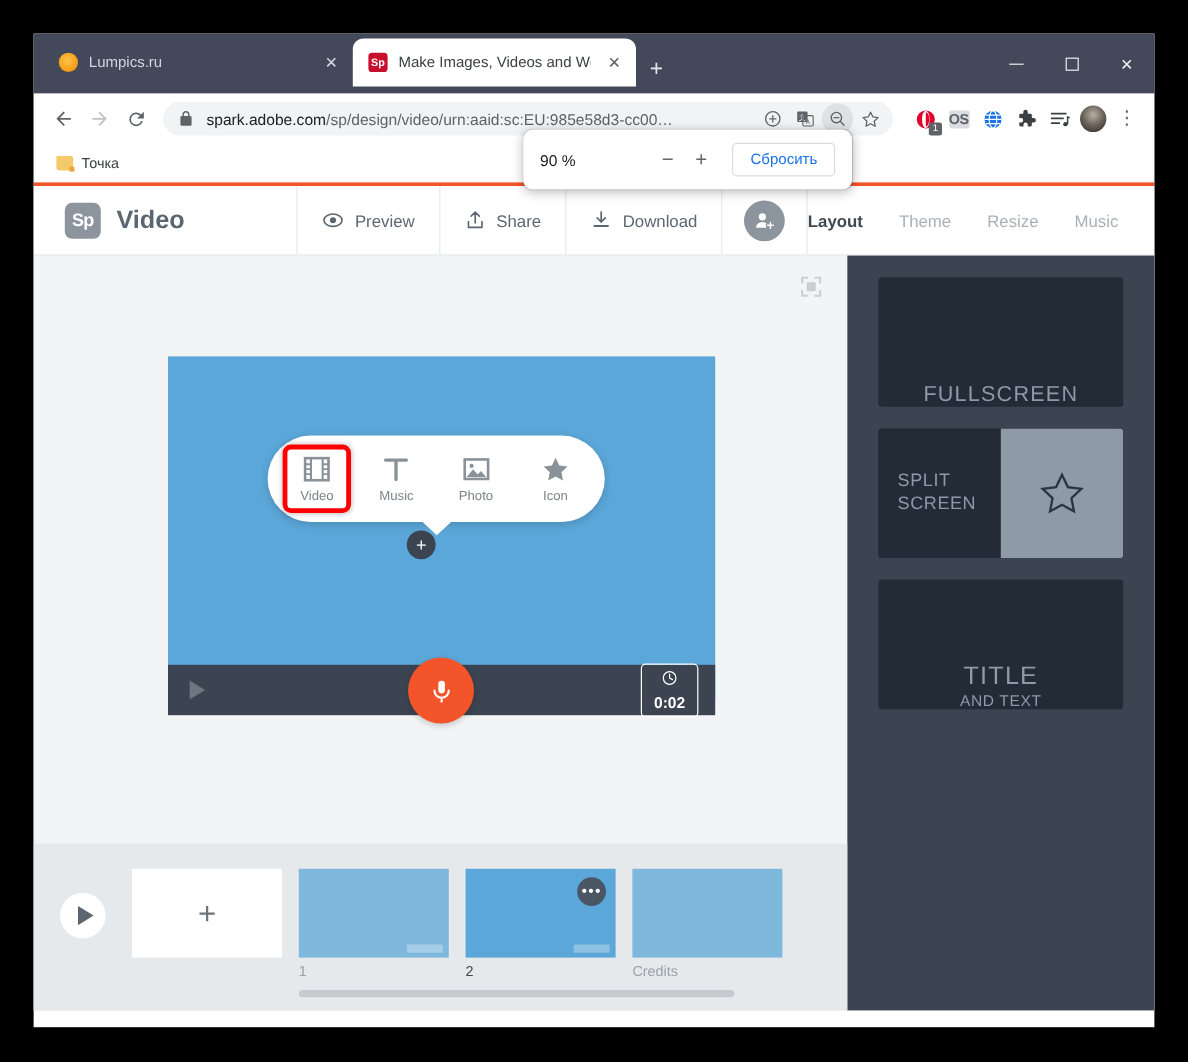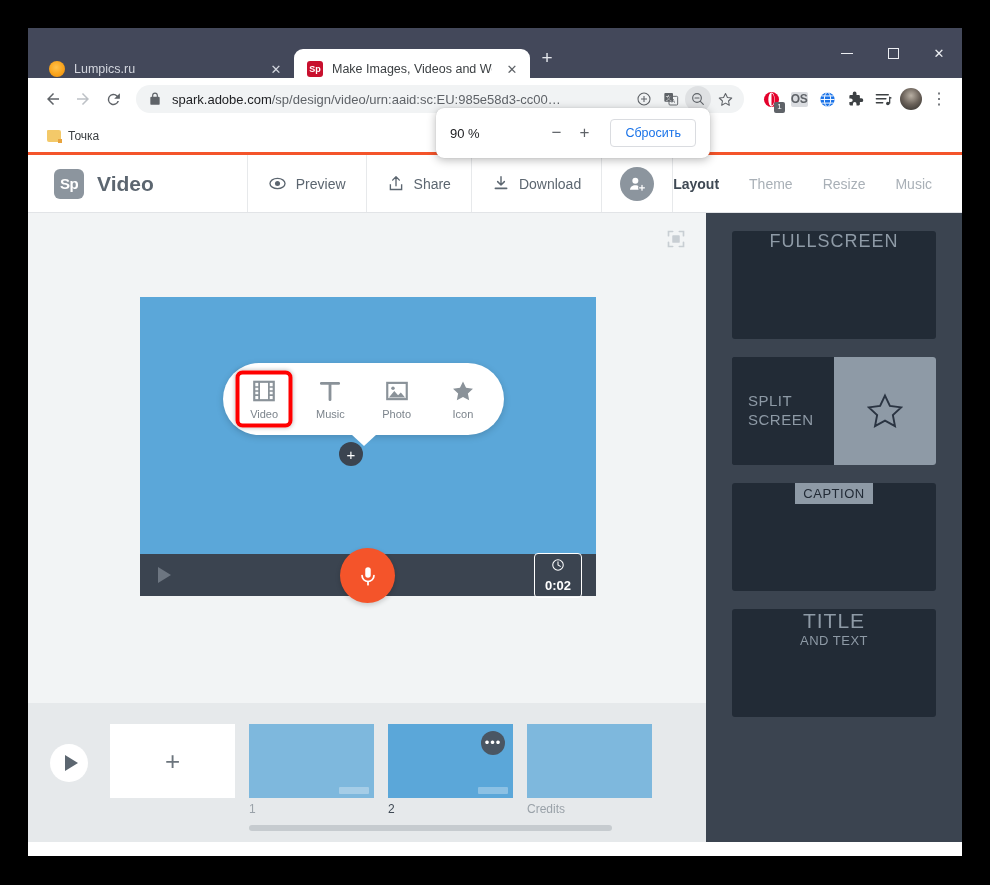--- a/index.html
+++ b/index.html
@@ -17,21 +17,21 @@
     width: 934px; height: 828px;
     background: #ffffff;
     overflow: hidden;
   }
 
   
   .titlebar {
     position: relative; height: 50px; background: #43485a;
   }
   .tab {
-    position: absolute; top: 21px; height: 40px;
+    position: absolute; top: 4px; height: 40px;
     display: flex; align-items: center; gap: 9px;
     padding: 0 8px 0 13px;
     border-radius: 9px 9px 0 0;
     font-size: 12.5px;
   }
   .tab.inactive { background: transparent; color: #d3d6de; }
   .tab.active { background: #ffffff; color: #3c4043; }
   .tab-fav { width: 16px; height: 16px; flex: 0 0 16px; border-radius: 2px; display:block;}
   .fav-orange {
     background: radial-gradient(circle at 45% 40%, #ffc24d 0%, #f9a31b 55%, #e8890d 100%);
@@ -254,21 +254,21 @@
     color: #fff; font-size: 15px; line-height: 1;
   }
 
   
   .rpanel {
     width: 256px; background: #3b4450; padding: 18px 26px 0 26px;
     display: flex; flex-direction: column; gap: 18px;
   }
   .layout-card {
     height: 108px; background: #222b36; border-radius: 3px;
-    display: flex; align-items: flex-start; justify-content: center; position: relative;
+    display: flex; align-items: flex-end; justify-content: center; position: relative;
     overflow: hidden;
   }
   .lc-label { color: #8e9aa6; font-size: 18px; letter-spacing: 1px; }
   .lc-split { display: flex; width: 100%; height: 100%; }
   .lc-split-left {
     flex: 0 0 50%; background: #222b36; display: flex; flex-direction: column;
     justify-content: center; padding-left: 16px;
   }
   .lc-split-left span { color: #8e9aa6; font-size: 15px; letter-spacing: .5px; line-height: 1.25;}
   .lc-split-right {
@@ -629,23 +629,20 @@
                 <span>SCREEN</span>
               </div>
               <div class="lc-split-right">
                 <svg width="42" height="42" viewBox="0 0 24 24">
                   <path d="M12 3.2l2.8 5.9 6.4.85-4.7 4.4 1.2 6.3-5.7-3.1-5.7 3.1 1.2-6.3-4.7-4.4 6.4-.85z" fill="none" stroke="#2a3442" stroke-width="1.1"></path>
                 </svg>
               </div>
             </div>
           </div>
 
-          <div class="layout-card">
-            <span class="lc-caption">CAPTION</span>
-          </div>
 
           <div class="layout-card">
             <span class="lc-title-wrap">
               <span class="lc-title">TITLE</span>
               <span class="lc-sub">AND TEXT</span>
             </span>
           </div>
         </div>
       </div>
     </div>

